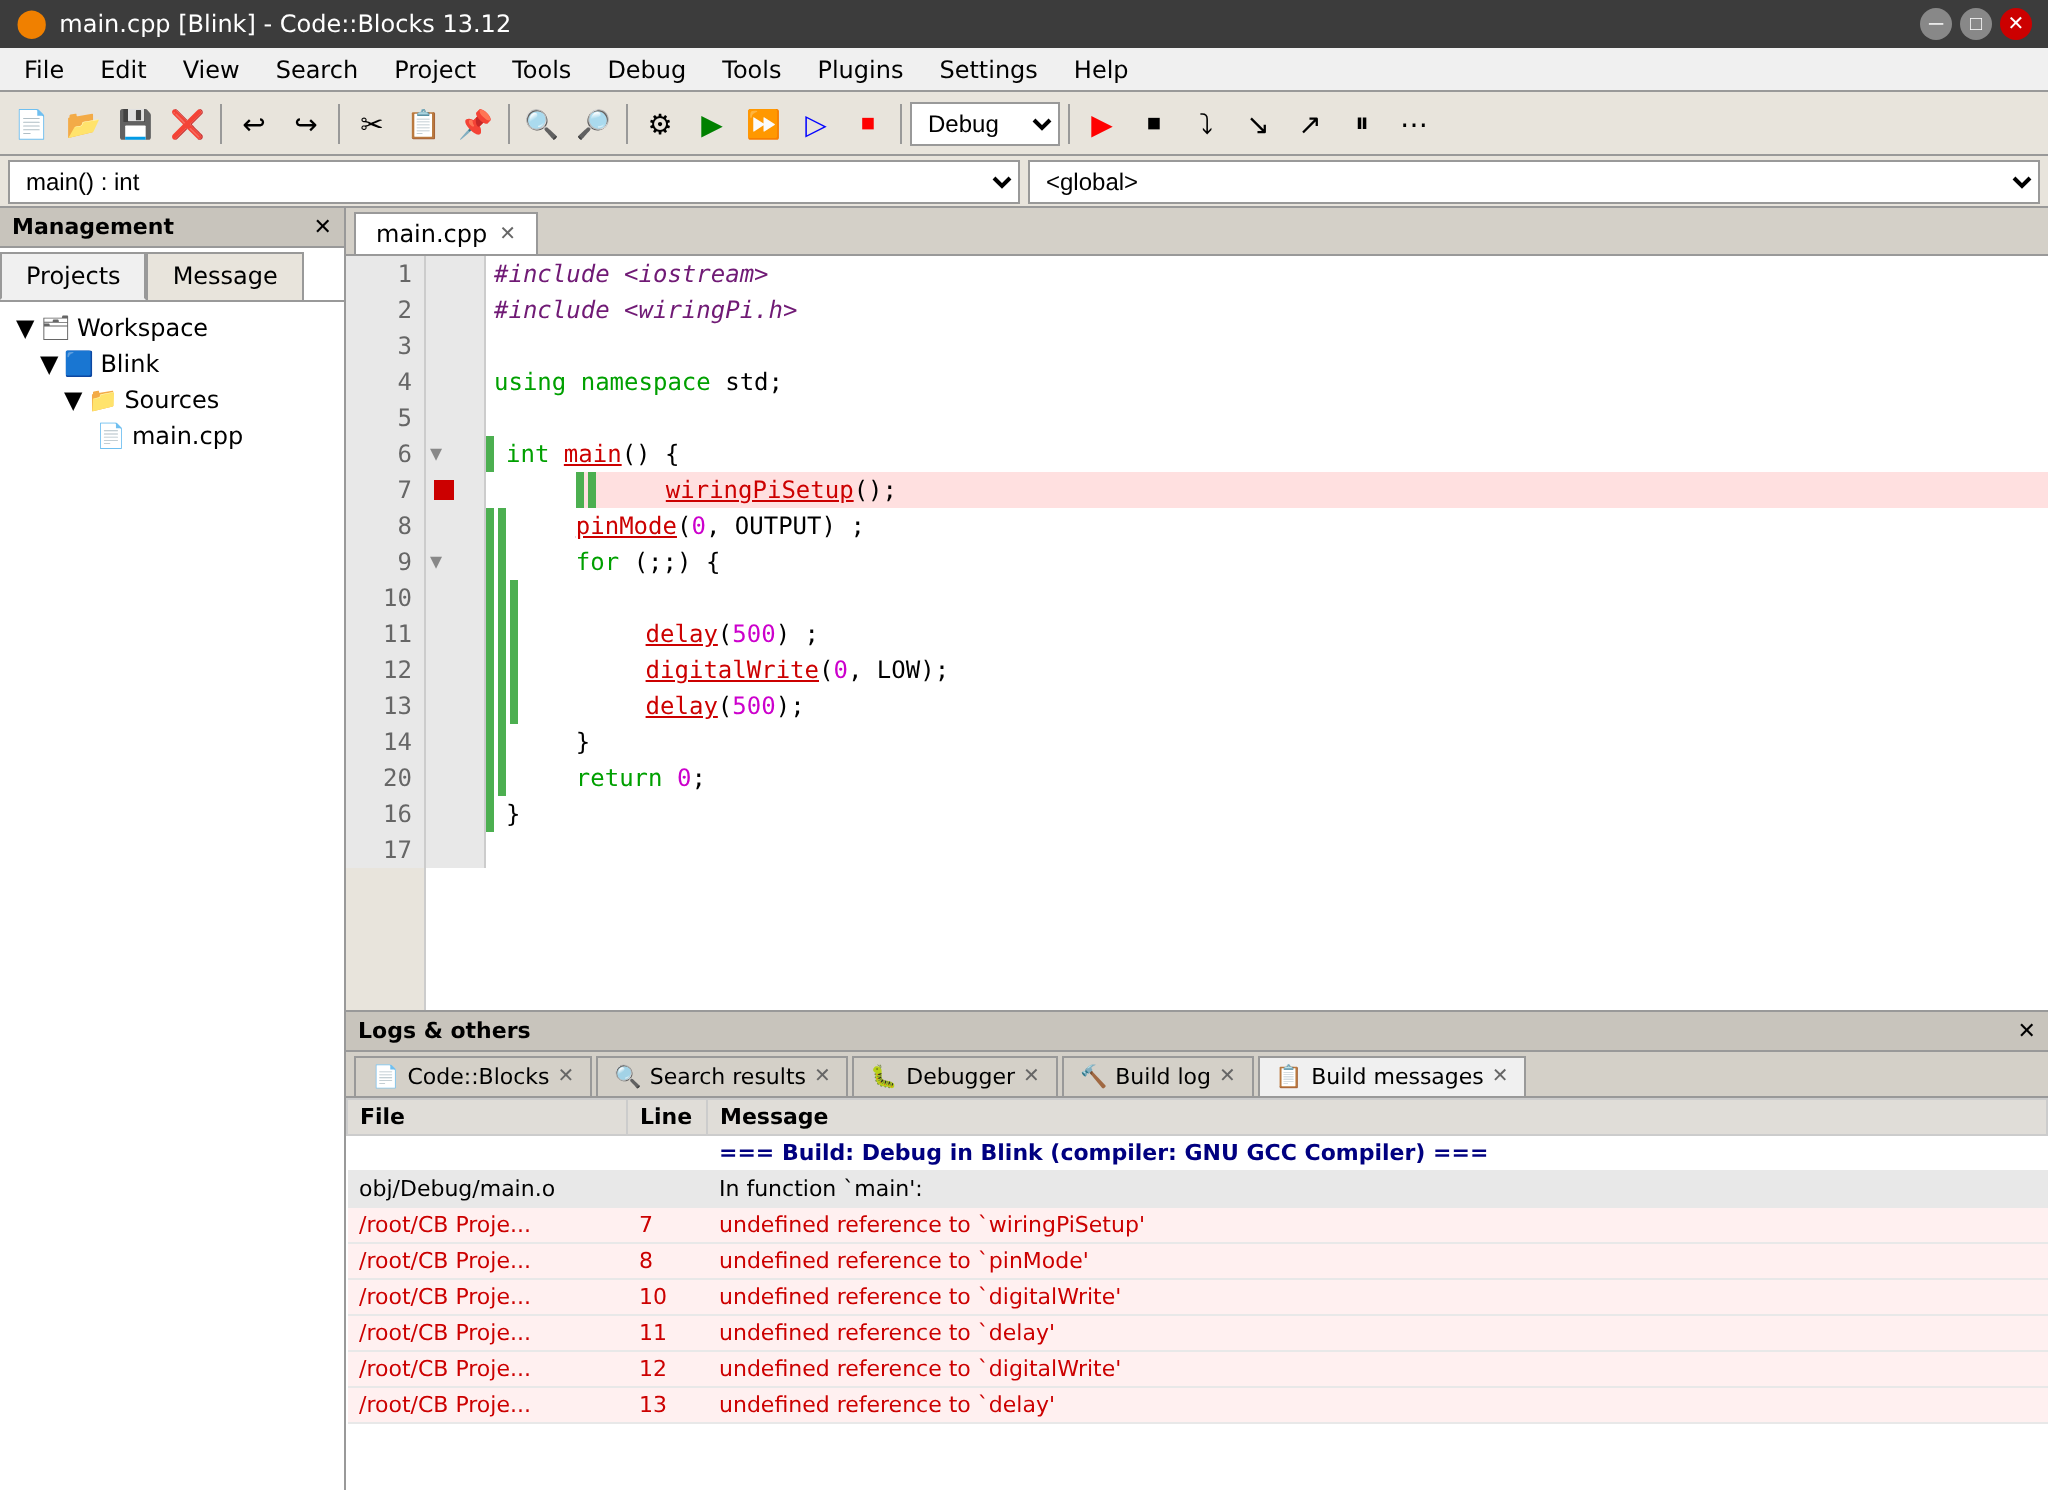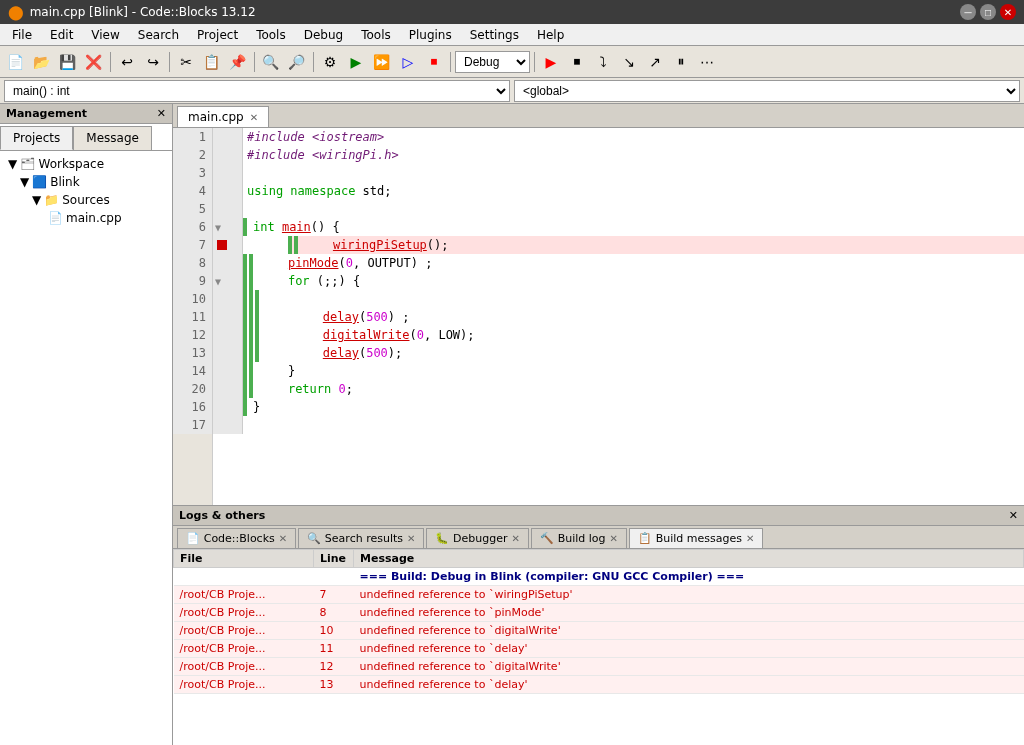--- a/index.html
+++ b/index.html
@@ -367,20 +367,25 @@
               <th style="width:40px;">Line</th>
               <th>Message</th>
             </tr>
           </thead>
           <tbody id="log-tbody">
           <tr>
                 <td></td>
                 <td></td>
                 <td style="color: rgb(0, 0, 128); font-weight: bold;">=== Build: Debug in Blink (compiler: GNU GCC Compiler) ===</td>
               </tr>
+              <tr class="log-row-gray">
+                <td>obj/Debug/main.o</td>
+                <td></td>
+                <td>In function `main':</td>
+              </tr>
               <tr class="log-row-red">
                 <td style="color: rgb(204, 0, 0);">/root/CB Proje...</td>
                 <td style="color: rgb(204, 0, 0);">7</td>
                 <td style="color: rgb(204, 0, 0);">undefined reference to `wiringPiSetup'</td>
               </tr>
               <tr class="log-row-red">
                 <td style="color: rgb(204, 0, 0);">/root/CB Proje...</td>
                 <td style="color: rgb(204, 0, 0);">8</td>
                 <td style="color: rgb(204, 0, 0);">undefined reference to `pinMode'</td>
               </tr>

